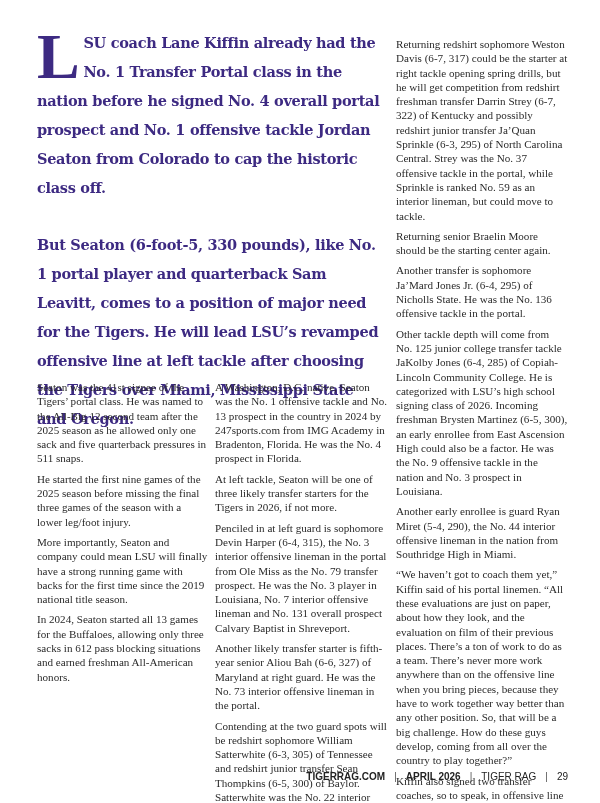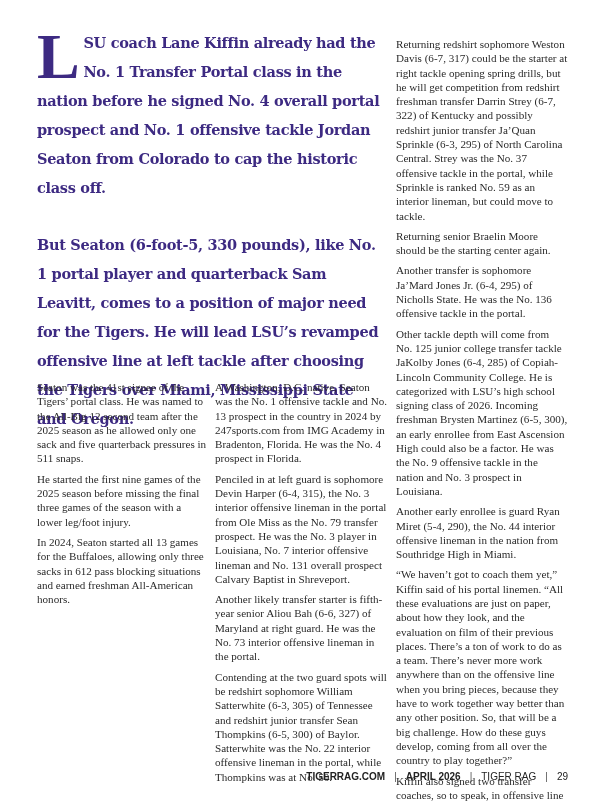--- a/index.html
+++ b/index.html
@@ -46,25 +46,27 @@
   <div class="lede">
     <p class="p1">
       <span class="dropcap">L</span><span>SU coach Lane Kiffin already had the No. 1 Transfer Portal class in the nation before he signed No. 4 overall portal prospect and No. 1 offensive tackle Jordan Seaton from Colorado to cap the historic class off.</span>
     </p>
     <p class="p2">But Seaton (6-foot-5, 330 pounds), like No. 1 portal player and quarterback Sam Leavitt, comes to a position of major need for the Tigers. He will lead LSU’s revamped offensive line at left tackle after choosing the Tigers over Miami, Mississippi State and Oregon.</p>
   </div>
 
   <div class="col col1">
     <p>Seaton was the 41st signee of the Tigers’ portal class. He was named to the All-Big 12 second team after the 2025 season as he allowed only one sack and five quarterback pressures in 511 snaps.</p>
     <p>He started the first nine games of the 2025 season before missing the final three games of the season with a lower leg/foot injury.</p>
+    <p>More importantly, Seaton and company could mean LSU will finally have a strong running game with backs for the first time since the 2019 national title season.</p>
     <p>In 2024, Seaton started all 13 games for the Buffaloes, allowing only three sacks in 612 pass blocking situations and earned freshman All-American honors.</p>
   </div>
 
   <div class="col col2">
     <p>A Washington, D.C. native, Seaton was the No. 1 offensive tackle and No. 13 prospect in the country in 2024 by 247sports.com from IMG Academy in Bradenton, Florida. He was the No. 4 prospect in Florida.</p>
+    <p>At left tackle, Seaton will be one of three likely transfer starters for the Tigers in 2026, if not more.</p>
     <p>Penciled in at left guard is sophomore Devin Harper (6-4, 315), the No. 3 interior offensive lineman in the portal from Ole Miss as the No. 79 transfer prospect. He was the No. 3 player in Louisiana, No. 7 interior offensive lineman and No. 131 overall prospect Calvary Baptist in Shreveport.</p>
     <p>Another likely transfer starter is fifth-year senior Aliou Bah (6-6, 327) of Maryland at right guard. He was the No. 73 interior offensive lineman in the portal.</p>
     <p>Contending at the two guard spots will be redshirt sophomore William Satterwhite (6-3, 305) of Tennessee and redshirt junior transfer Sean Thompkins (6-5, 300) of Baylor. Satterwhite was the No. 22 interior offensive lineman in the portal, while Thompkins was at No. 50.</p>
   </div>
 
   <div class="col col3">
     <p>Returning redshirt sophomore Weston Davis (6-7, 317) could be the starter at right tackle opening spring drills, but he will get competition from redshirt freshman transfer Darrin Strey (6-7, 322) of Kentucky and possibly redshirt junior transfer Ja’Quan Sprinkle (6-3, 295) of North Carolina Central. Strey was the No. 37 offensive tackle in the portal, while Sprinkle is ranked No. 59 as an interior lineman, but could move to tackle.</p>
     <p>Returning senior Braelin Moore should be the starting center again.</p>
     <p>Another transfer is sophomore Ja’Mard Jones Jr. (6-4, 295) of Nicholls State. He was the No. 136 offensive tackle in the portal.</p>
     <p>Other tackle depth will come from No. 125 junior college transfer tackle JaKolby Jones (6-4, 285) of Copiah-Lincoln Community College. He is categorized with LSU’s high school signing class of 2026. Incoming freshman Brysten Martinez (6-5, 300), an early enrollee from East Ascension High could also be a factor. He was the No. 9 offensive tackle in the nation and No. 3 prospect in Louisiana.</p>

